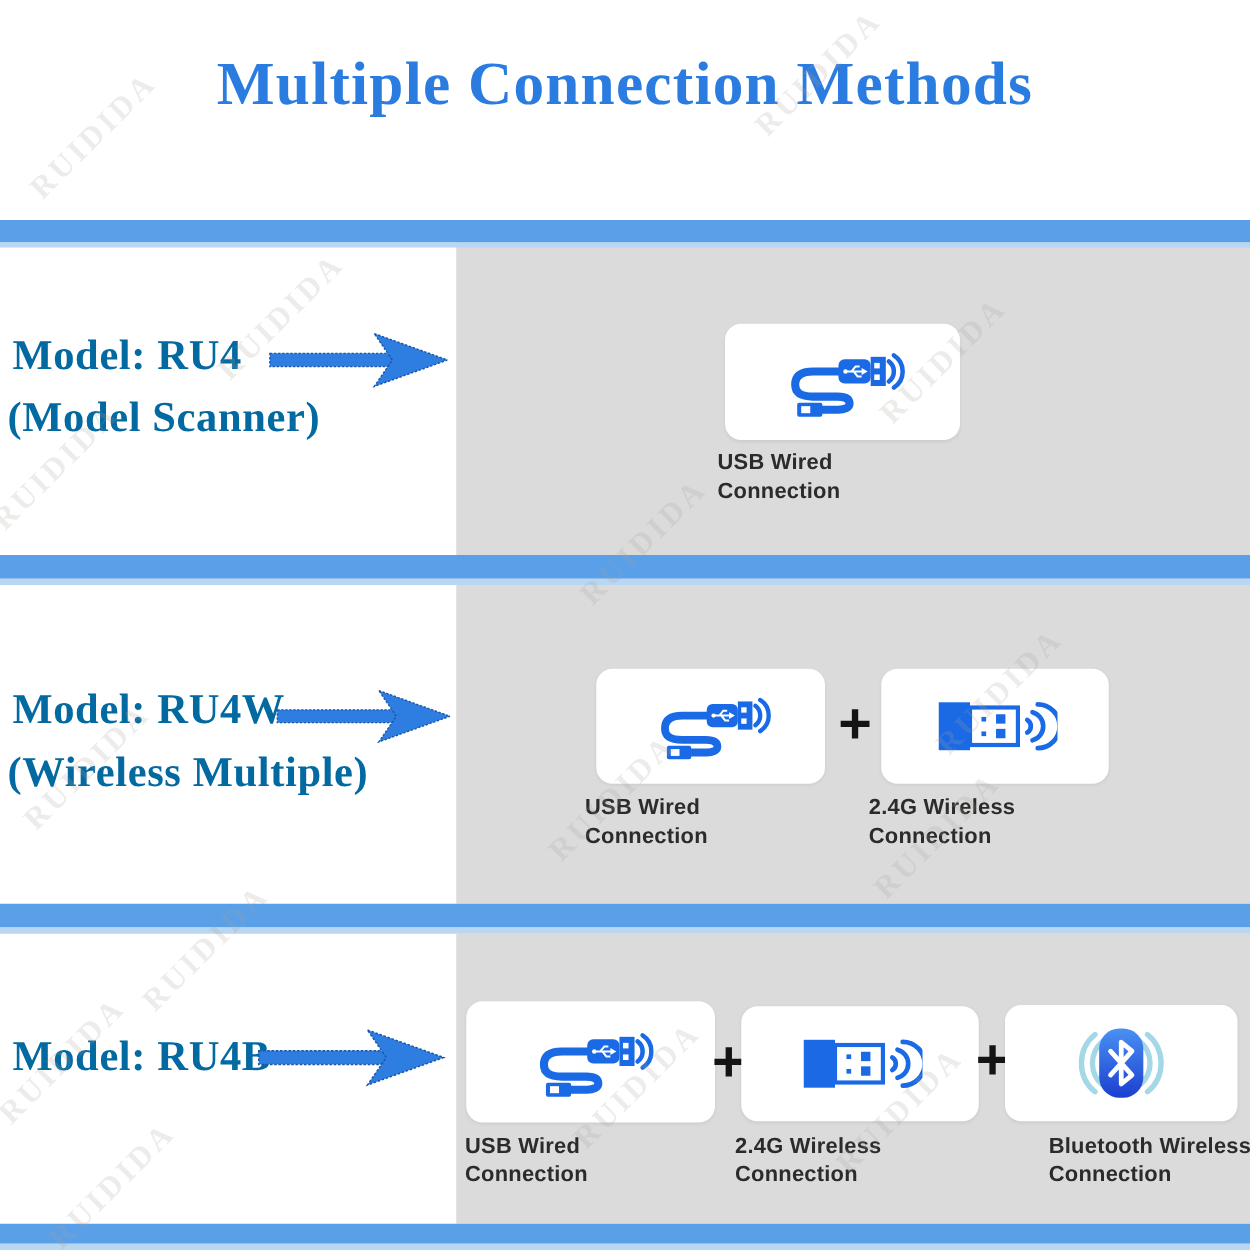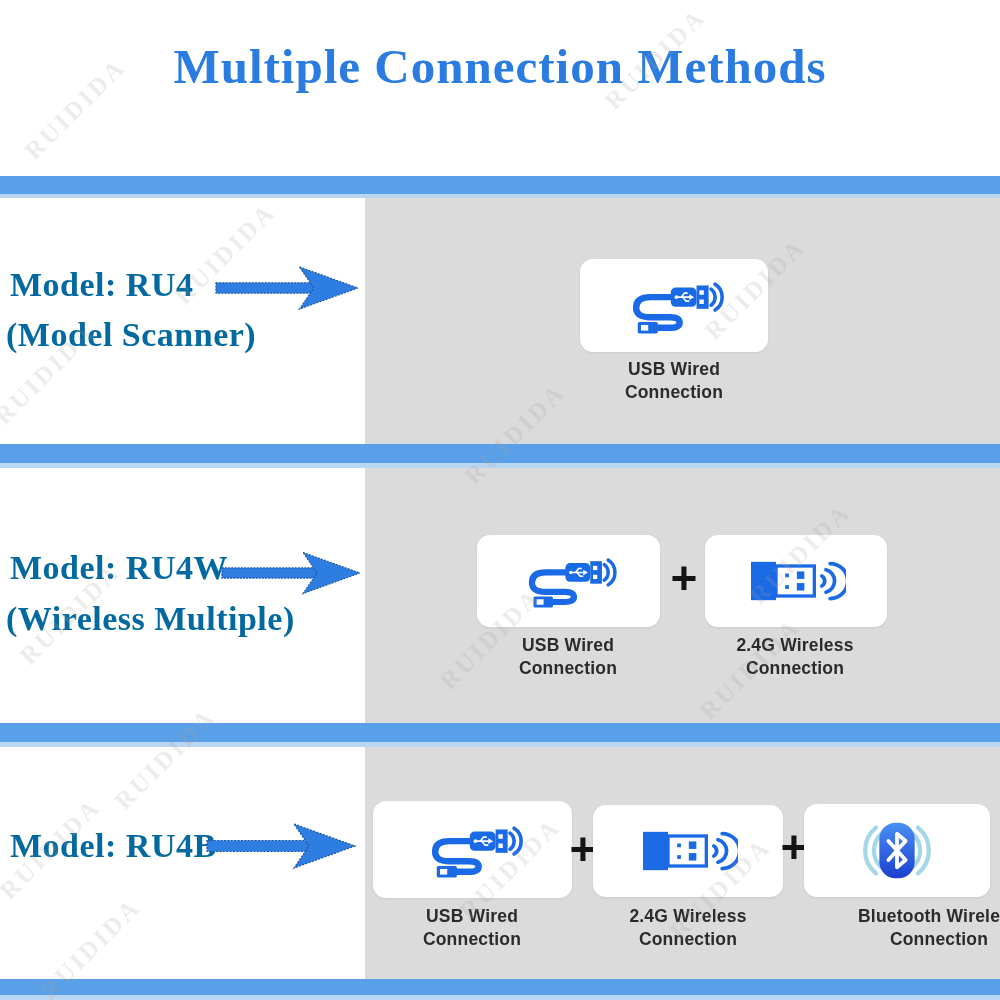--- a/index.html
+++ b/index.html
@@ -32,21 +32,21 @@
   
   .arrow{position:absolute;z-index:2;}
   .arrow-fill{fill:var(--arrow-blue);stroke:var(--arrow-border);stroke-width:1.2;stroke-dasharray:2 1.4;}
   
   .card{
     position:absolute;background:#fff;border-radius:13px;z-index:2;
     display:flex;align-items:center;justify-content:center;
     box-shadow:0 1px 3px rgba(0,0,0,.07);
   }
   .card-label{
-    position:absolute;width:200px;text-align:center;z-index:2;
+    position:absolute;width:200px;text-align:left;z-index:2;
     font-weight:700;font-size:17.5px;line-height:1.32;color:#2b2b2b;
     letter-spacing:.2px;white-space:pre-line;
   }
   .plus{
     position:absolute;width:40px;height:54px;z-index:2;text-align:center;
     line-height:54px;font-size:46px;font-weight:700;color:#141414;
   }
   
   .ib-fill{fill:var(--icon-blue);}
   .ib-stroke{stroke:var(--icon-blue);fill:none;stroke-linecap:round;}

